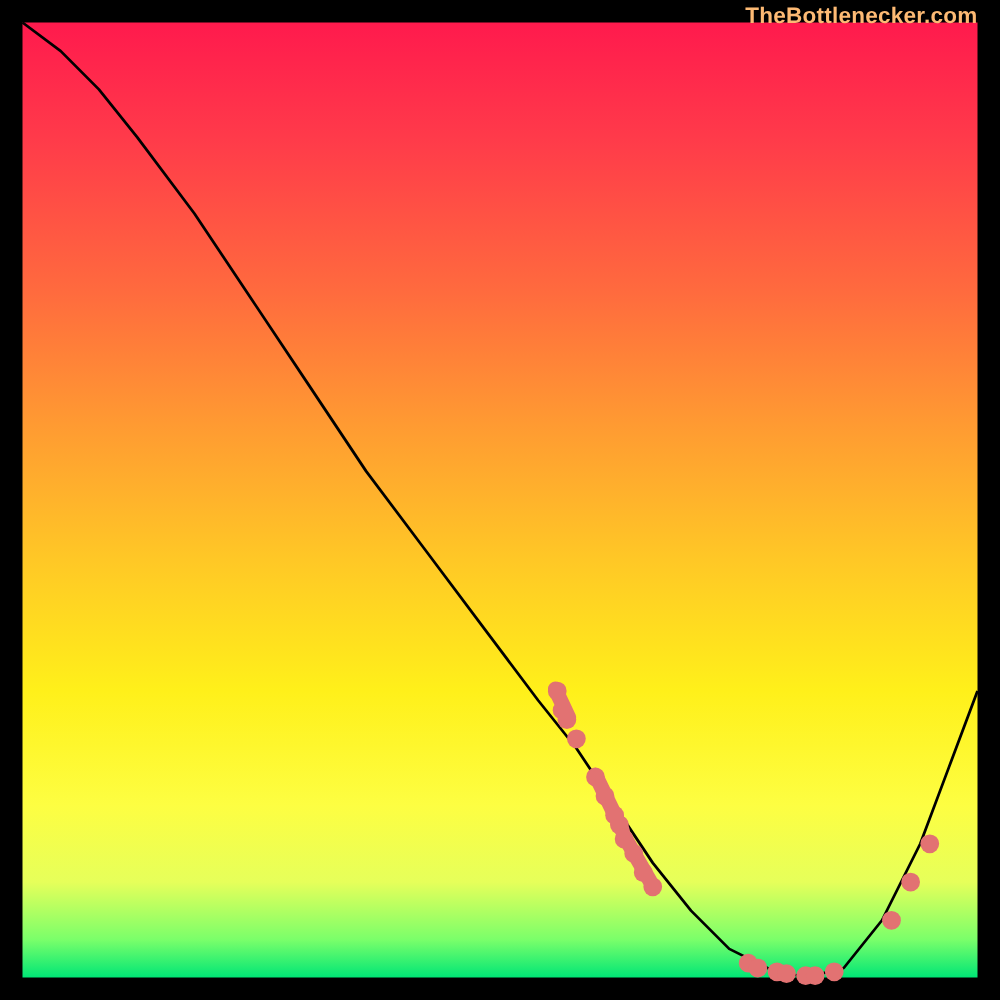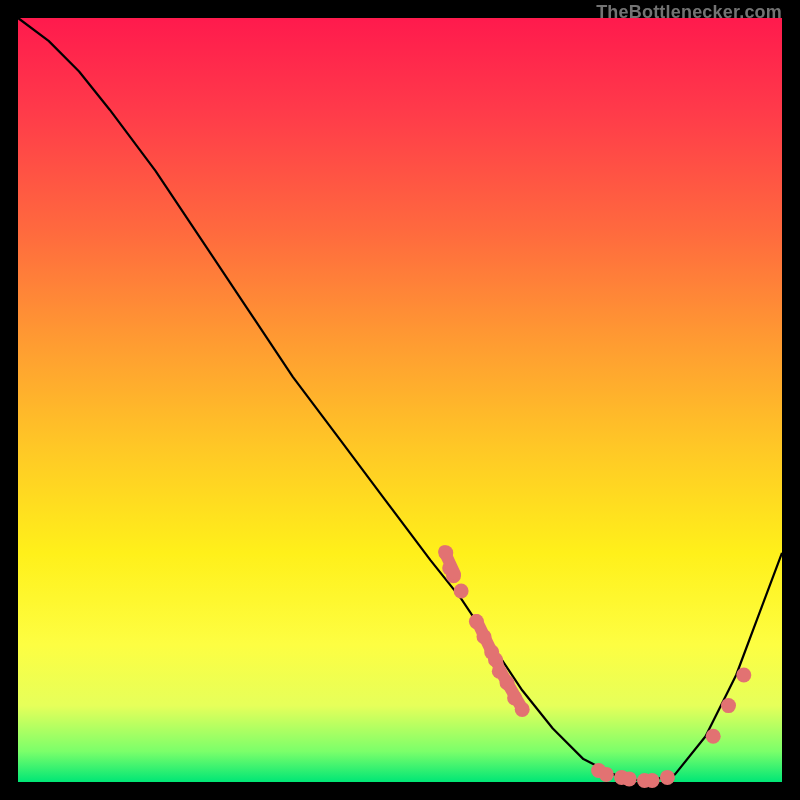--- a/index.html
+++ b/index.html
@@ -33,21 +33,21 @@
       #fff01a 70%,
       #fdfe42 82%,
       #e6ff5a 90%,
       #7bff6a 96%,
       #00e676 100%);
   }
   .attrib {
     position: absolute;
     top: 2px;
     right: 18px;
-    color: #737373;
+    color: #fdba74;
     font-size: 18px;
     font-weight: 600;
     letter-spacing: 0.2px;
     text-align: center;
   }
   svg.curve {
     position: absolute;
     left: 0; top: 0;
     width: 764px;
     height: 764px;

